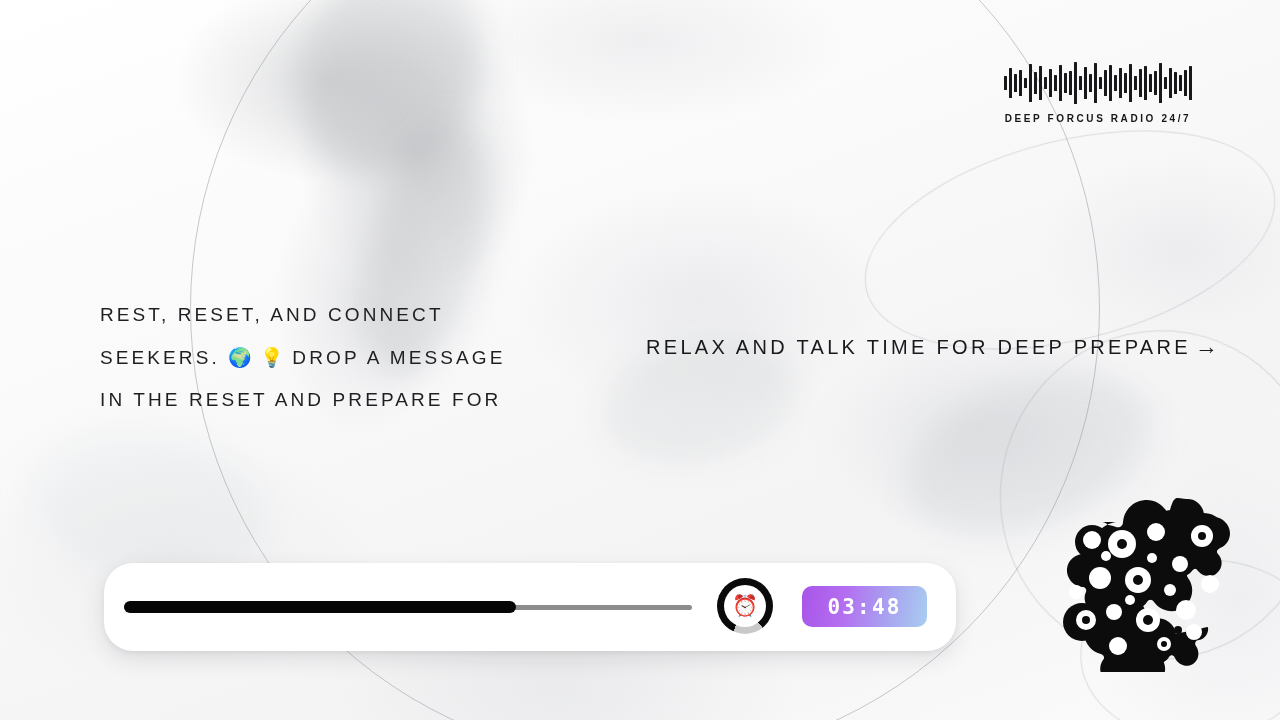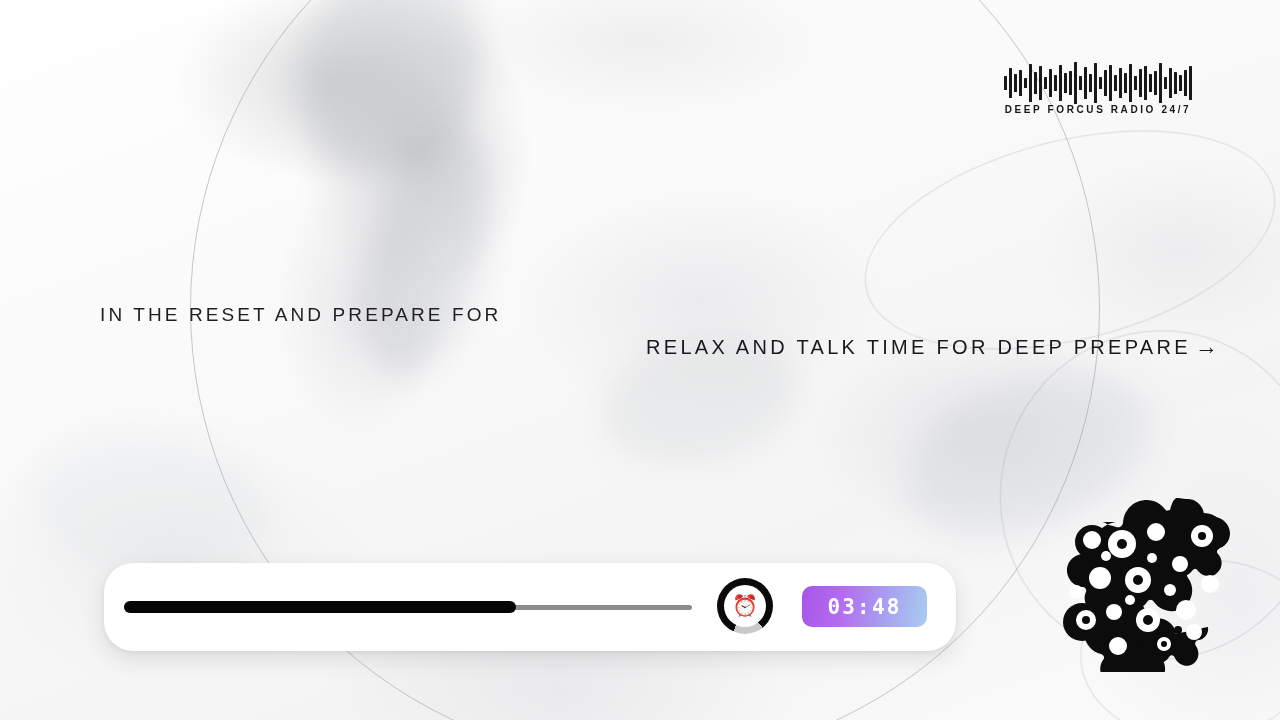--- a/index.html
+++ b/index.html
@@ -60,20 +60,21 @@
     width:910px; height:910px;
     border:1px solid rgba(152,155,160,.55);
     border-radius:50%;
   }
 
   
   .logo { position:absolute; right:88px; top:62px; text-align:center; }
   .wave { display:flex; align-items:center; gap:2px; height:42px; }
   .wave i { display:block; width:3px; background:#18181a; border-radius:.5px; }
   .logo-text {
+    margin-top:9px;
     font-size:10px;
     letter-spacing:2.6px;
     font-weight:700;
     color:#17171a;
     font-family:"Liberation Sans", sans-serif;
   }
 
   
   .headline {
     position:absolute; left:100px; top:180px;
@@ -217,20 +218,27 @@
         <i style="height: 22px;"></i>
         <i style="height: 16px;"></i>
         <i style="height: 26px;"></i>
         <i style="height: 34px;"></i>
       </div>
     <div class="logo-text">DEEP FORCUS RADIO 24/7</div>
   </div>
 
 
   <div class="body-copy">
+    <div>REST, RESET, AND CONNECT</div>
+    <div>
+      <span>SEEKERS.</span>
+      <span class="emoji">🌍</span>
+      <span class="emoji">💡</span>
+      <span>DROP A MESSAGE</span>
+    </div>
     <div>IN THE RESET AND PREPARE FOR</div>
   </div>
 
   <div class="tagline">
     <span>RELAX AND TALK TIME FOR DEEP PREPARE</span><span class="arrow">→</span>
   </div>
 
   <div class="player"></div>
   <div class="track">
     <div class="track-rest"></div>

